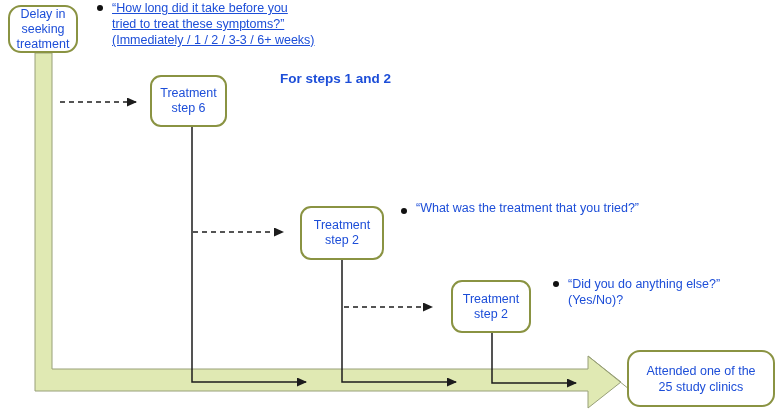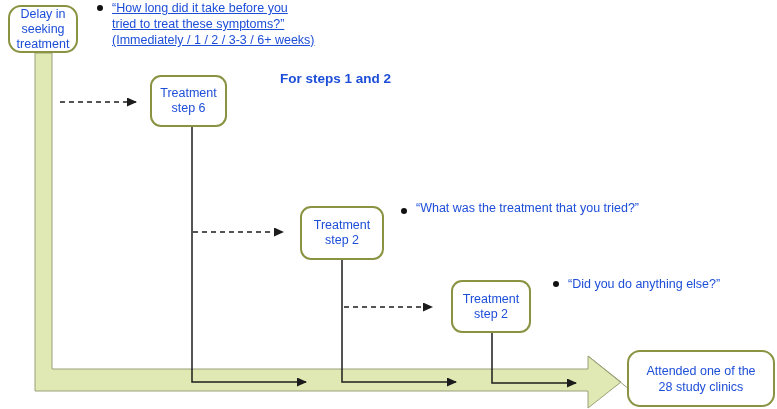--- a/index.html
+++ b/index.html
@@ -60,21 +60,21 @@
     <div class="bline">step 2</div>
   </div>
 
   <div class="box" style="left:451px;top:280px;width:80px;height:53px;">
     <div class="bline">Treatment</div>
     <div class="bline">step 2</div>
   </div>
 
   <div class="box" style="left:627px;top:350px;width:148px;height:57px;border-radius:13px;line-height:16px;">
     <div class="bline">Attended one of the</div>
-    <div class="bline">28 study clinics</div>
+    <div class="bline">25 study clinics</div>
   </div>
 
   <div class="heading" style="left:256px;top:71px;padding-left:24px;">For steps 1 and 2</div>
 
   <div class="note" style="left:97px;top:0px;text-decoration:underline;">
     <span class="dot"></span>
     <span>
       <div class="nline">“How long did it take before you</div>
       <div class="nline">tried to treat these symptoms?”</div>
       <div class="nline">(Immediately / 1 / 2 / 3-3 / 6+ weeks)</div>
@@ -87,16 +87,17 @@
     <span class="dot"></span>
     <span>
       <div class="nline">“What was the treatment that you tried?”</div>
     </span>
   </div>
 
   <div class="note" style="left:553px;top:276px;justify-content:space-between;">
     <span class="dot"></span>
     <span>
       <div class="nline">“Did you do anything else?”</div>
+      <div class="nline">(Yes/No)?</div>
     </span>
   </div>
 
 </div>
 
 </body></html>

